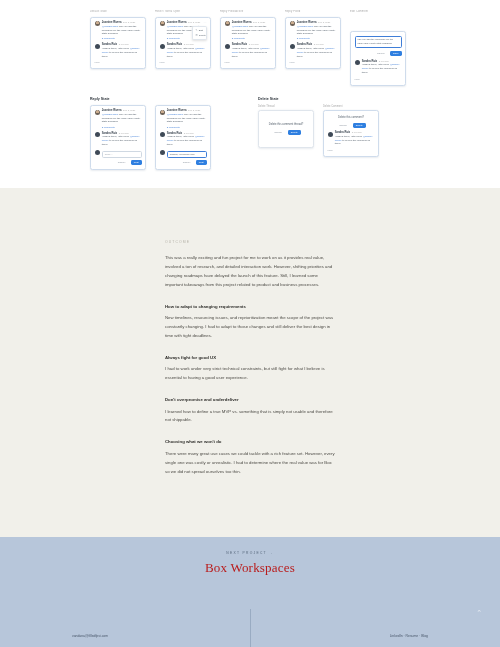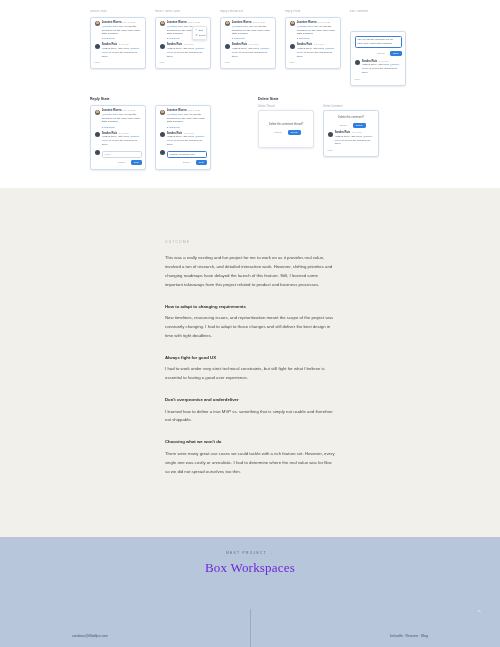--- a/index.html
+++ b/index.html
@@ -96,21 +96,21 @@
   .sub-h { font-size:4.3px; line-height:1.7; font-weight:bold; color:#2e2d2a; margin-bottom:4px; }
 
   
   .footer { background:#b7c6da; height:127px; position:relative; }
   .next-eyebrow {
     font-size:3.3px; letter-spacing:1.3px; color:#55657a;
     text-transform:uppercase; text-align:center; padding-top:14px;
   }
   .next-title {
     font-family:"Liberation Serif", serif;
-    font-size:13px; color:#6d28d9; text-align:center; margin-top:5px;
+    font-size:13px; color:#b91c1c; text-align:center; margin-top:5px;
     letter-spacing:.2px;
   }
   .divider {
     position:absolute; left:50%; top:72px; width:0.7px; height:55px;
     background:#99abc2;
   }
   .foot-row {
     position:absolute; bottom:0; left:0; right:0; height:55px;
     display:flex; align-items:center; justify-content:space-between;
     padding:0 72px;

